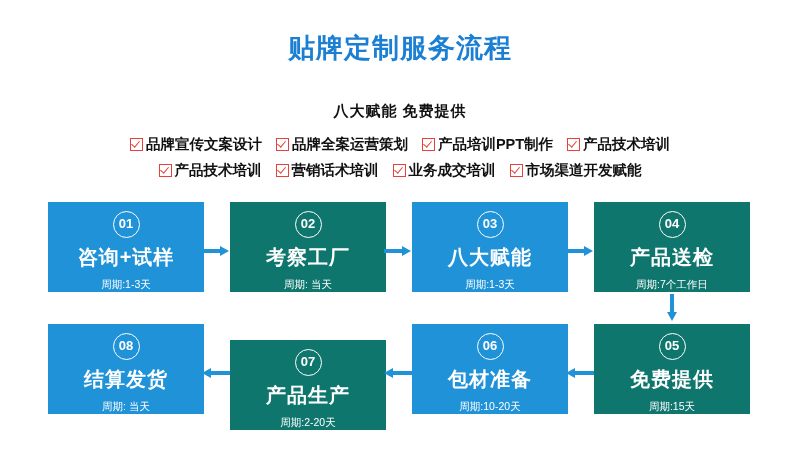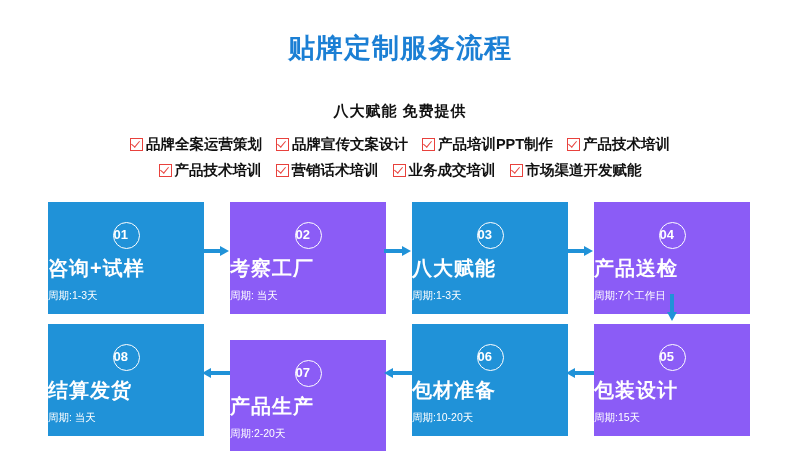--- a/index.html
+++ b/index.html
@@ -74,28 +74,29 @@
   }
   .flow {
     position: relative;
     margin-top: 22px;
     width: 800px;
     height: 215px;
   }
   .card {
     position: absolute;
     width: 156px;
-    height: 112px;
+    height: 90px;
     background: #2092d8;
     color: #ffffff;
+    text-align: center;
     box-sizing: border-box;
-    padding-top: 20px;
+    padding-top: 9px;
   }
   .card.dark {
-    background: #8b5cf6;
+    background: #0f766e;
   }
   .card-num {
     width: 25px;
     height: 25px;
     border-radius: 50%;
     border: 1.6px solid #ffffff;
     margin: 0 auto;
     font-size: 13px;
     font-weight: bold;
     line-height: 24px;
@@ -172,25 +173,25 @@
 
 <div class="page">
 
   <div class="main-title">贴牌定制服务流程</div>
   <div class="sub-title">八大赋能  免费提供</div>
 
   <div class="benefits">
     <div class="benefit-row">
       <div class="benefit">
         <span class="check-box"></span>
+        <span>品牌宣传文案设计</span>
+      </div>
+      <div class="benefit">
+        <span class="check-box"></span>
         <span>品牌全案运营策划</span>
-      </div>
-      <div class="benefit">
-        <span class="check-box"></span>
-        <span>品牌宣传文案设计</span>
       </div>
       <div class="benefit">
         <span class="check-box"></span>
         <span>产品培训PPT制作</span>
       </div>
       <div class="benefit">
         <span class="check-box"></span>
         <span>产品技术培训</span>
       </div>
     </div>
@@ -288,18 +289,18 @@
       <div class="card-period">周期:10-20天</div>
     </div>
 
     <div class="arrow-h left" style="left:566px; top:166px;">
       <span class="shaft"></span>
         <span class="head"></span>
     </div>
 
     <div class="card dark" style="left:594px; top:122px;">
       <div class="card-num">05</div>
-      <div class="card-name">包装设计</div>
+      <div class="card-name">免费提供</div>
       <div class="card-period">周期:15天</div>
     </div>
 
   </div>
 </div>
 
 </body></html>

